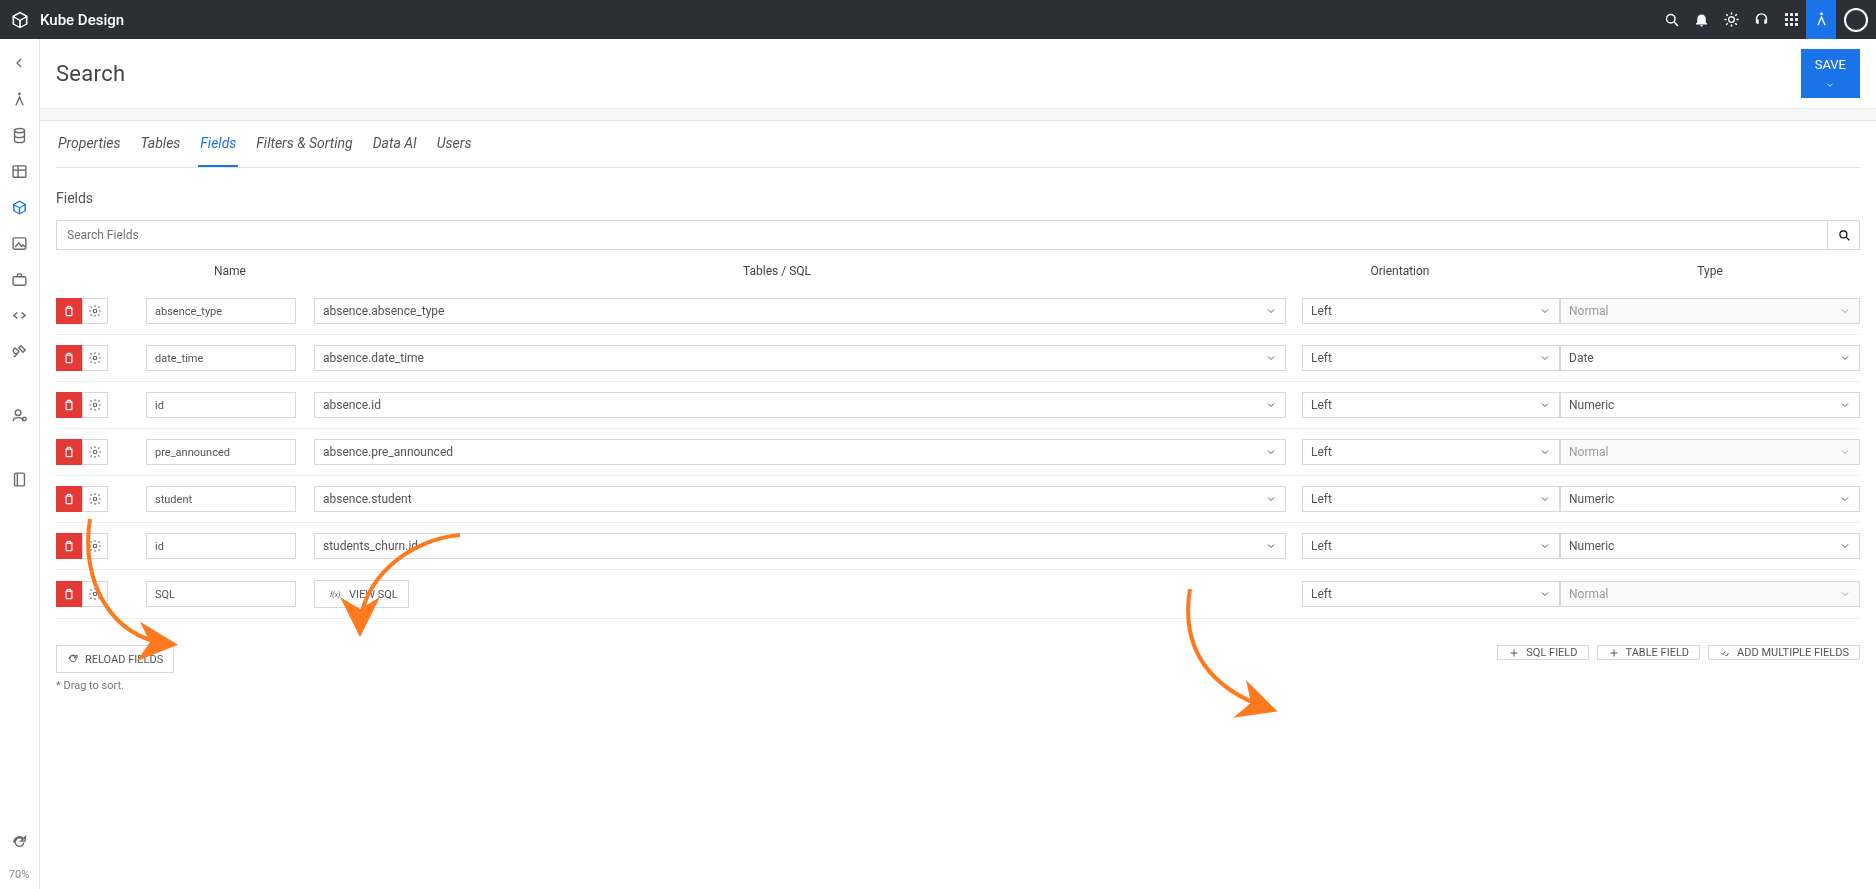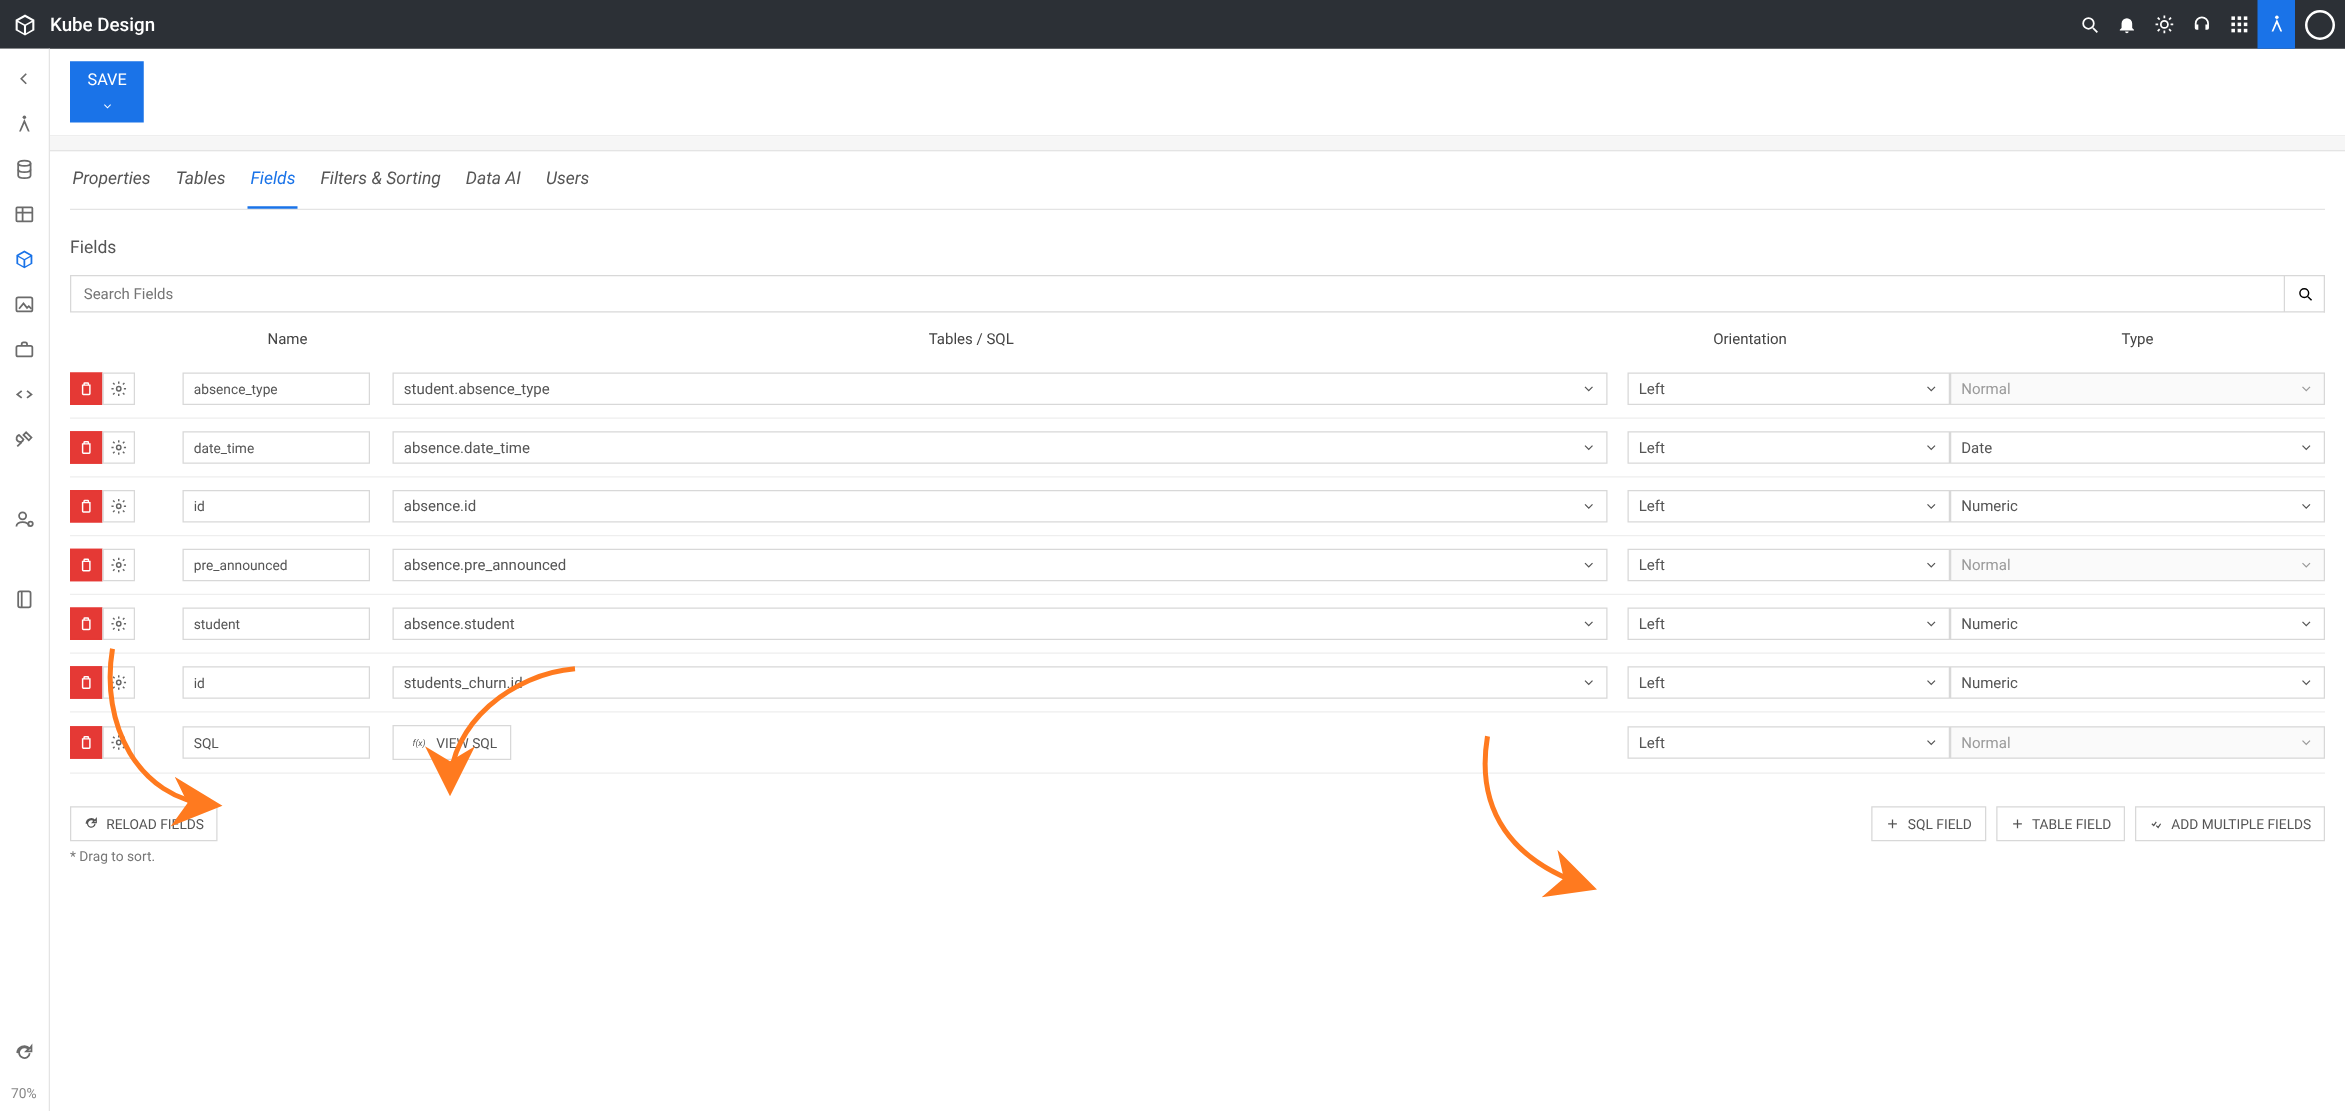--- a/index.html
+++ b/index.html
@@ -61,21 +61,21 @@
 .frow .orient { width: 258px; margin-right: 0; }
 .frow .type { width: 300px; }
 .frow .type .sel.ro { color: #9a9a9a; background: #fafafa; }
 .frow .viewsql { height: 28px; border: 1px solid #d8d8d8; background: #fff; padding: 0 10px; font-size: 11px; color: #555; display: inline-flex; align-items: center; gap: 4px; cursor: pointer; }
 
 .footer { display: flex; align-items: flex-start; margin-top: 26px; }
 .footer .left { display: flex; flex-direction: column; gap: 6px; }
 .footer .reload { height: 28px; border: 1px solid #d8d8d8; background: #fff; padding: 0 10px; font-size: 11px; color: #555; display: inline-flex; align-items: center; gap: 6px; cursor: pointer; }
 .footer .hint { font-size: 11px; color: #777; }
 .footer .right { margin-left: auto; display: flex; gap: 8px; }
-.footer .btn { height: 28px; border: 1px solid #d8d8d8; background: #fff; padding: 0 10px; font-size: 11px; color: #555; display: inline-flex; align-items: center; gap: 6px; cursor: pointer; }
+.footer .btn { height: 15px; border: 1px solid #d8d8d8; background: #fff; padding: 0 10px; font-size: 11px; color: #555; display: inline-flex; align-items: center; gap: 6px; cursor: pointer; }
 
 svg { display: block; }
 
 
 .annot { position: absolute; left: 0; top: 0; pointer-events: none; }
 </style>
 </head>
 <body>
 
 <svg width="0" height="0" style="position:absolute">
@@ -287,20 +287,21 @@
         <svg viewBox="0 0 24 24" width="17" height="17">
           <use href="#i-refresh"></use>
         </svg>
       </div>
     <div class="pcttext">70%</div>
   </div>
 </div>
 
 <div class="main">
   <div class="header">
+    <div class="title">Search</div>
     <button class="savebtn">
       <span>SAVE</span>
       <svg viewBox="0 0 24 24">
           <use href="#i-caret"></use>
         </svg>
     </button>
   </div>
 
   <div class="content">
     <div class="grayband"></div>
@@ -342,21 +343,21 @@
             </div>
             <div class="gear">
               <svg viewBox="0 0 24 24" width="14" height="14">
                 <use href="#i-gear"></use>
               </svg>
             </div>
           </div>
           <div class="name col-name"><input type="text" value="absence_type" style=""></div>
           <div class="field">
             <div class="sel">
-              <span>student.absence_type</span>
+              <span>absence.absence_type</span>
               <span class="caret">
                 <svg viewBox="0 0 24 24" width="12" height="12">
                   <use href="#i-caret"></use>
                 </svg>
               </span>
             </div>
           </div>
           <div class="orient">
             <div class="sel">
               <span>Left</span>

